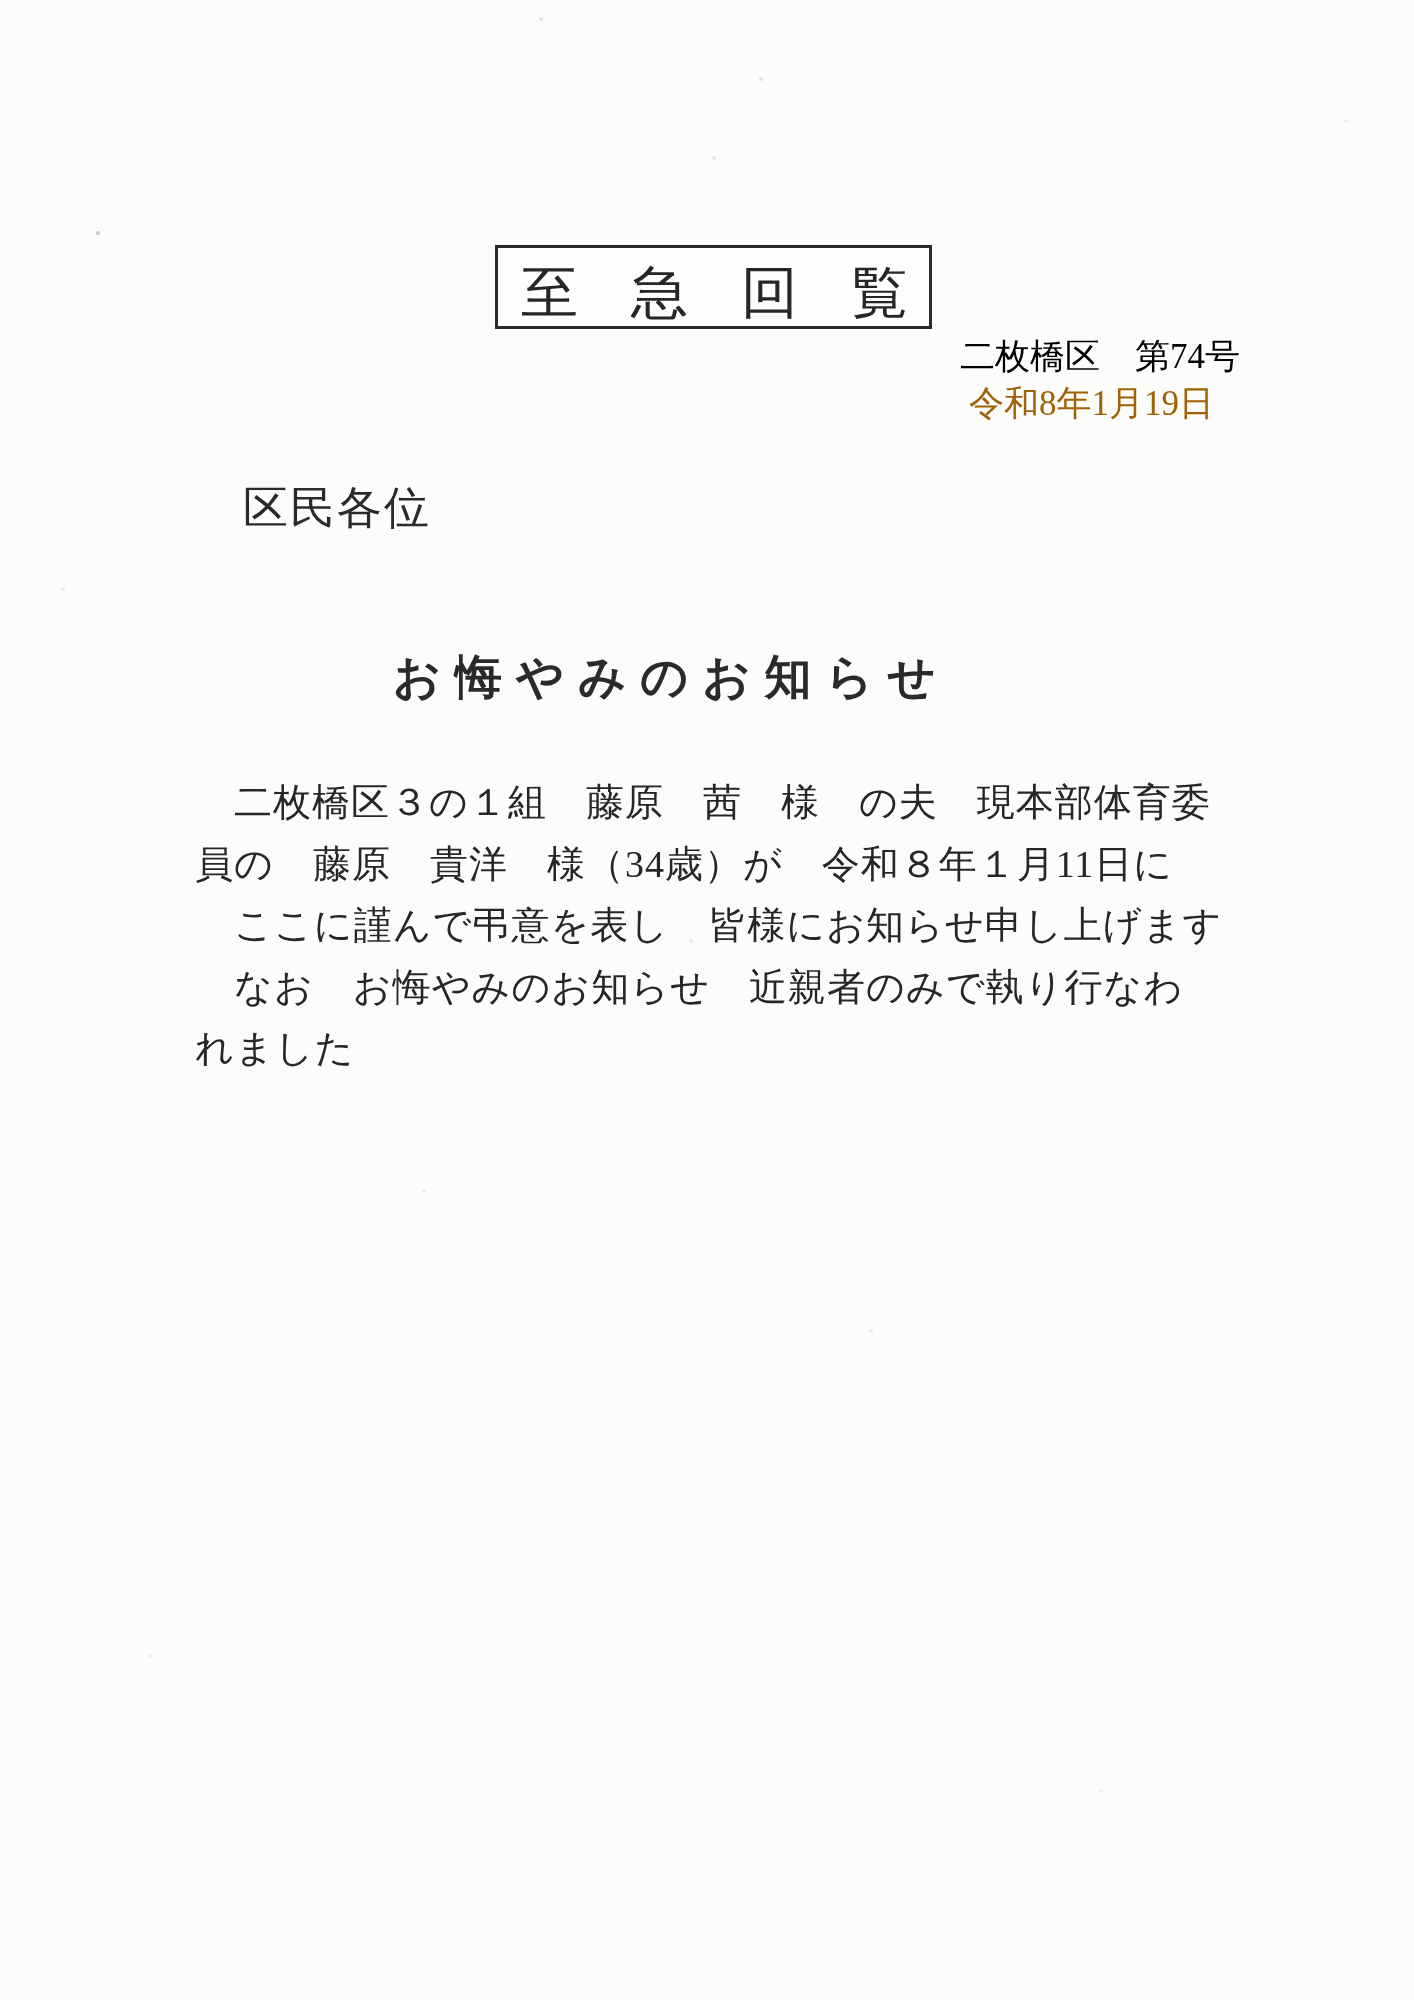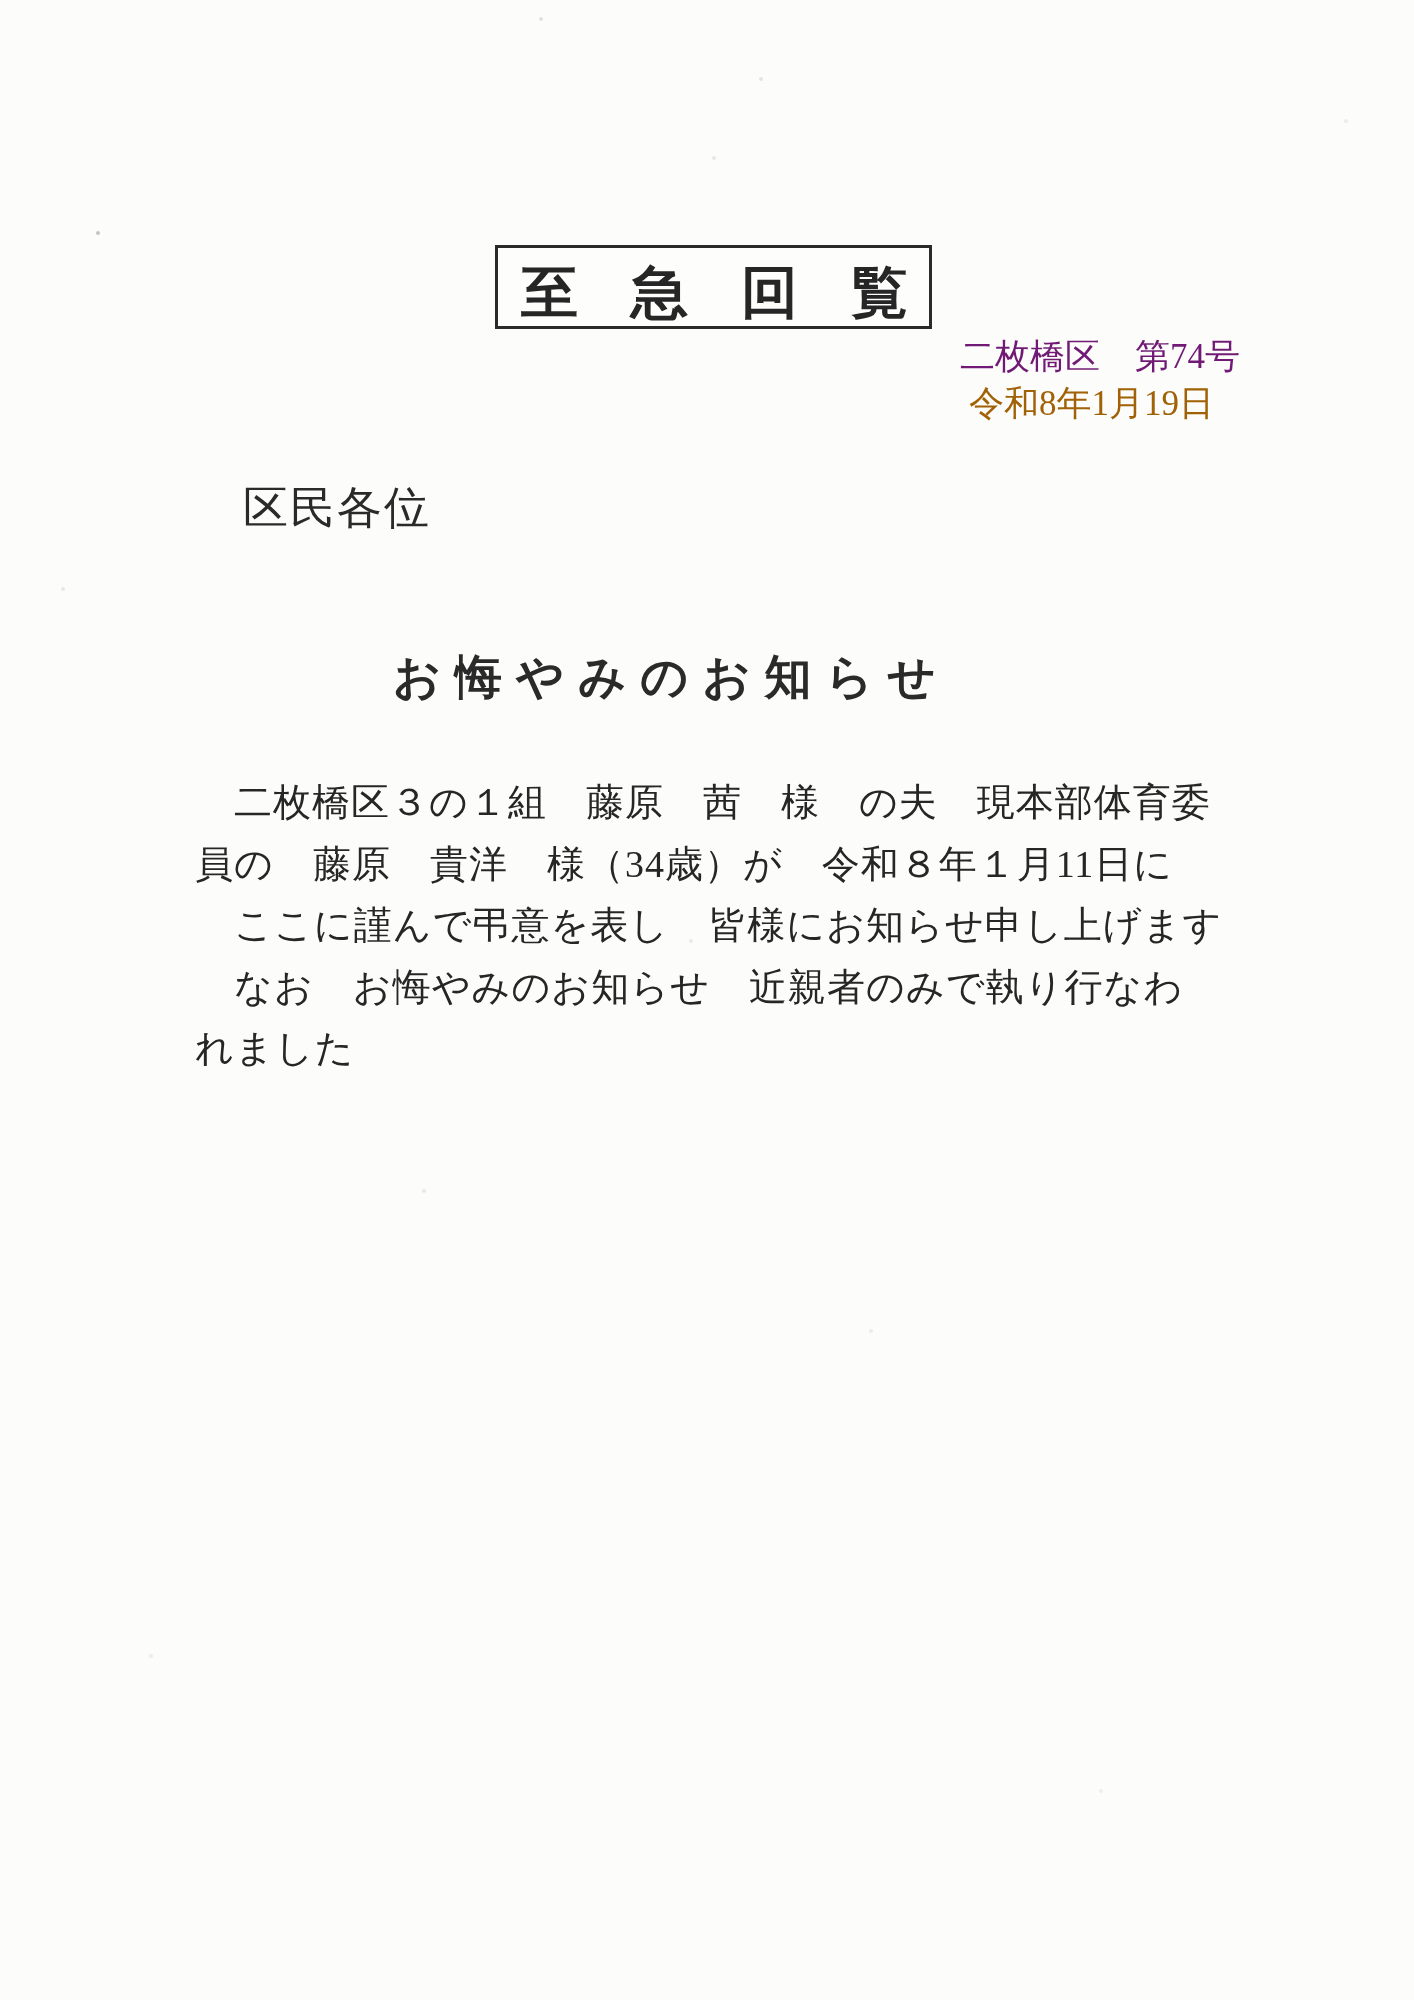--- a/index.html
+++ b/index.html
@@ -45,34 +45,34 @@
     height: 84px;
     border: 3px solid #2a2a2a;
     box-sizing: border-box;
     display: flex;
     align-items: center;
     justify-content: center;
     background: #fdfdfc;
   }
   .stamp-text {
     font-size: 57px;
-    font-weight: 700;
+    font-weight: 400;
     letter-spacing: -2px;
     white-space: nowrap;
     line-height: 1;
     padding-top: 10px;
     color: #262626;
   }
   .doc-number {
     position: absolute;
     left: 960px;
     top: 333px;
     font-size: 35px;
     white-space: nowrap;
-    color: #701a75;
+    color: #000000;
   }
   .date-line {
     position: absolute;
     left: 960px;
     top: 380px;
     font-size: 35px;
     white-space: nowrap;
     color: #a16207;
     margin-left: 9px;
   }

